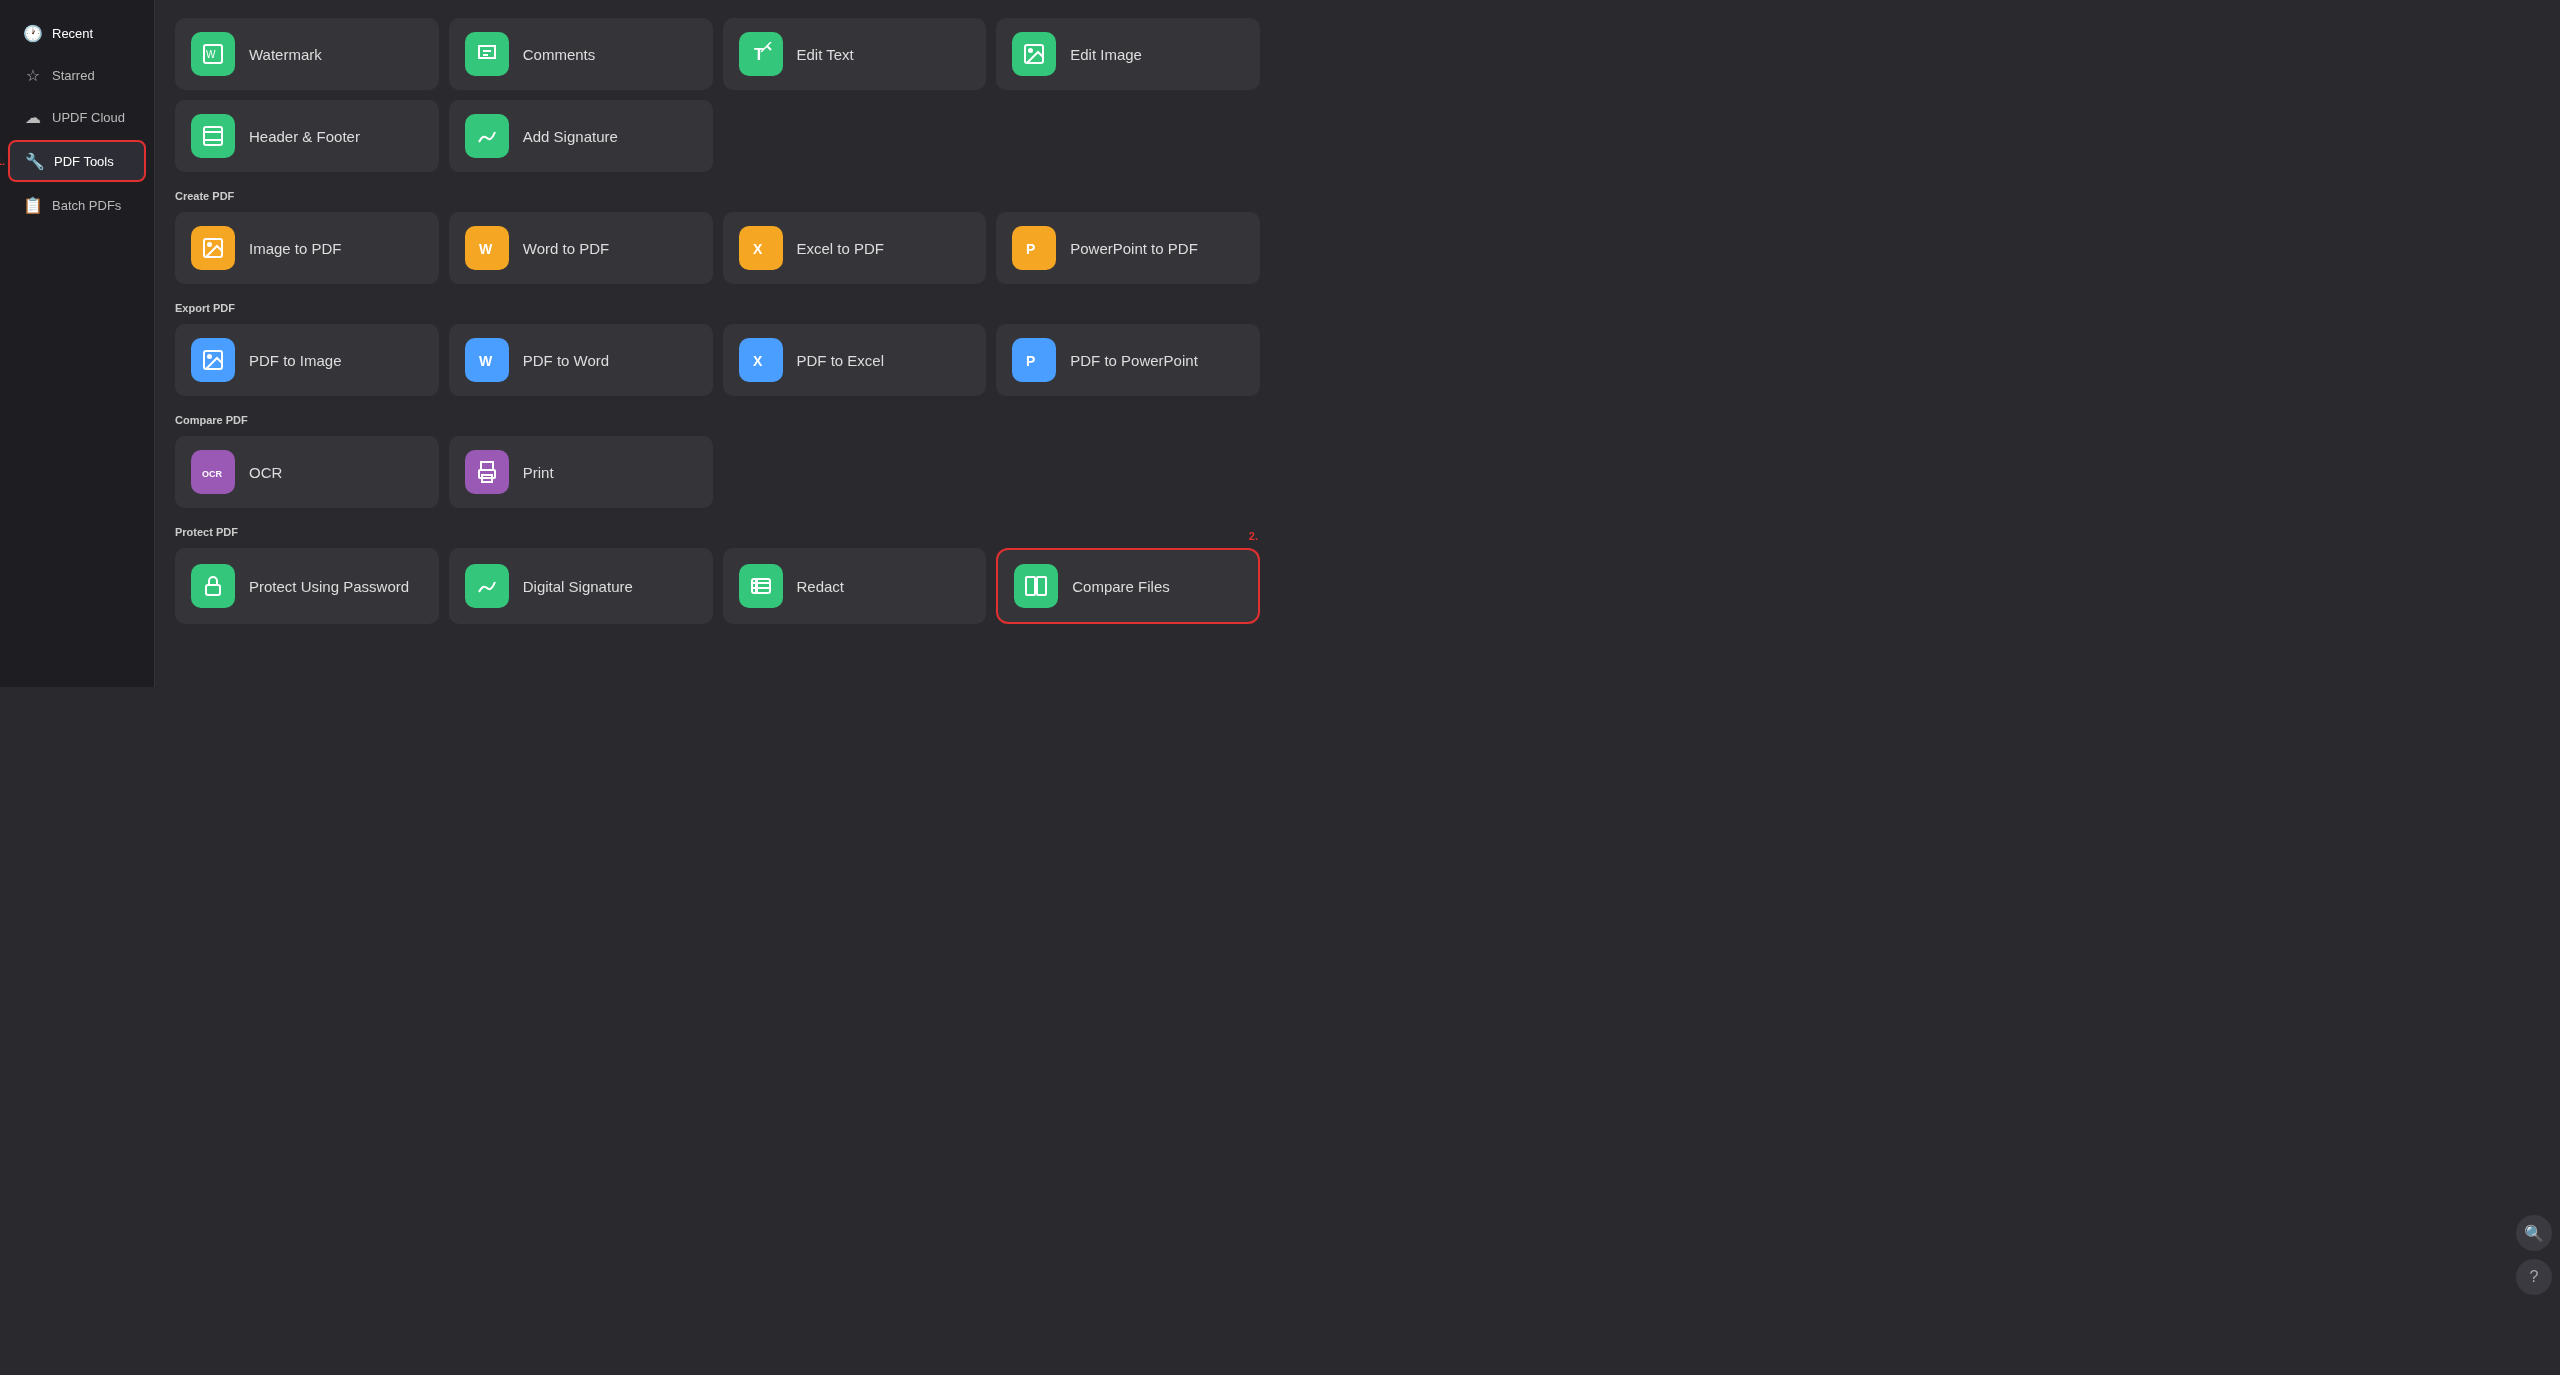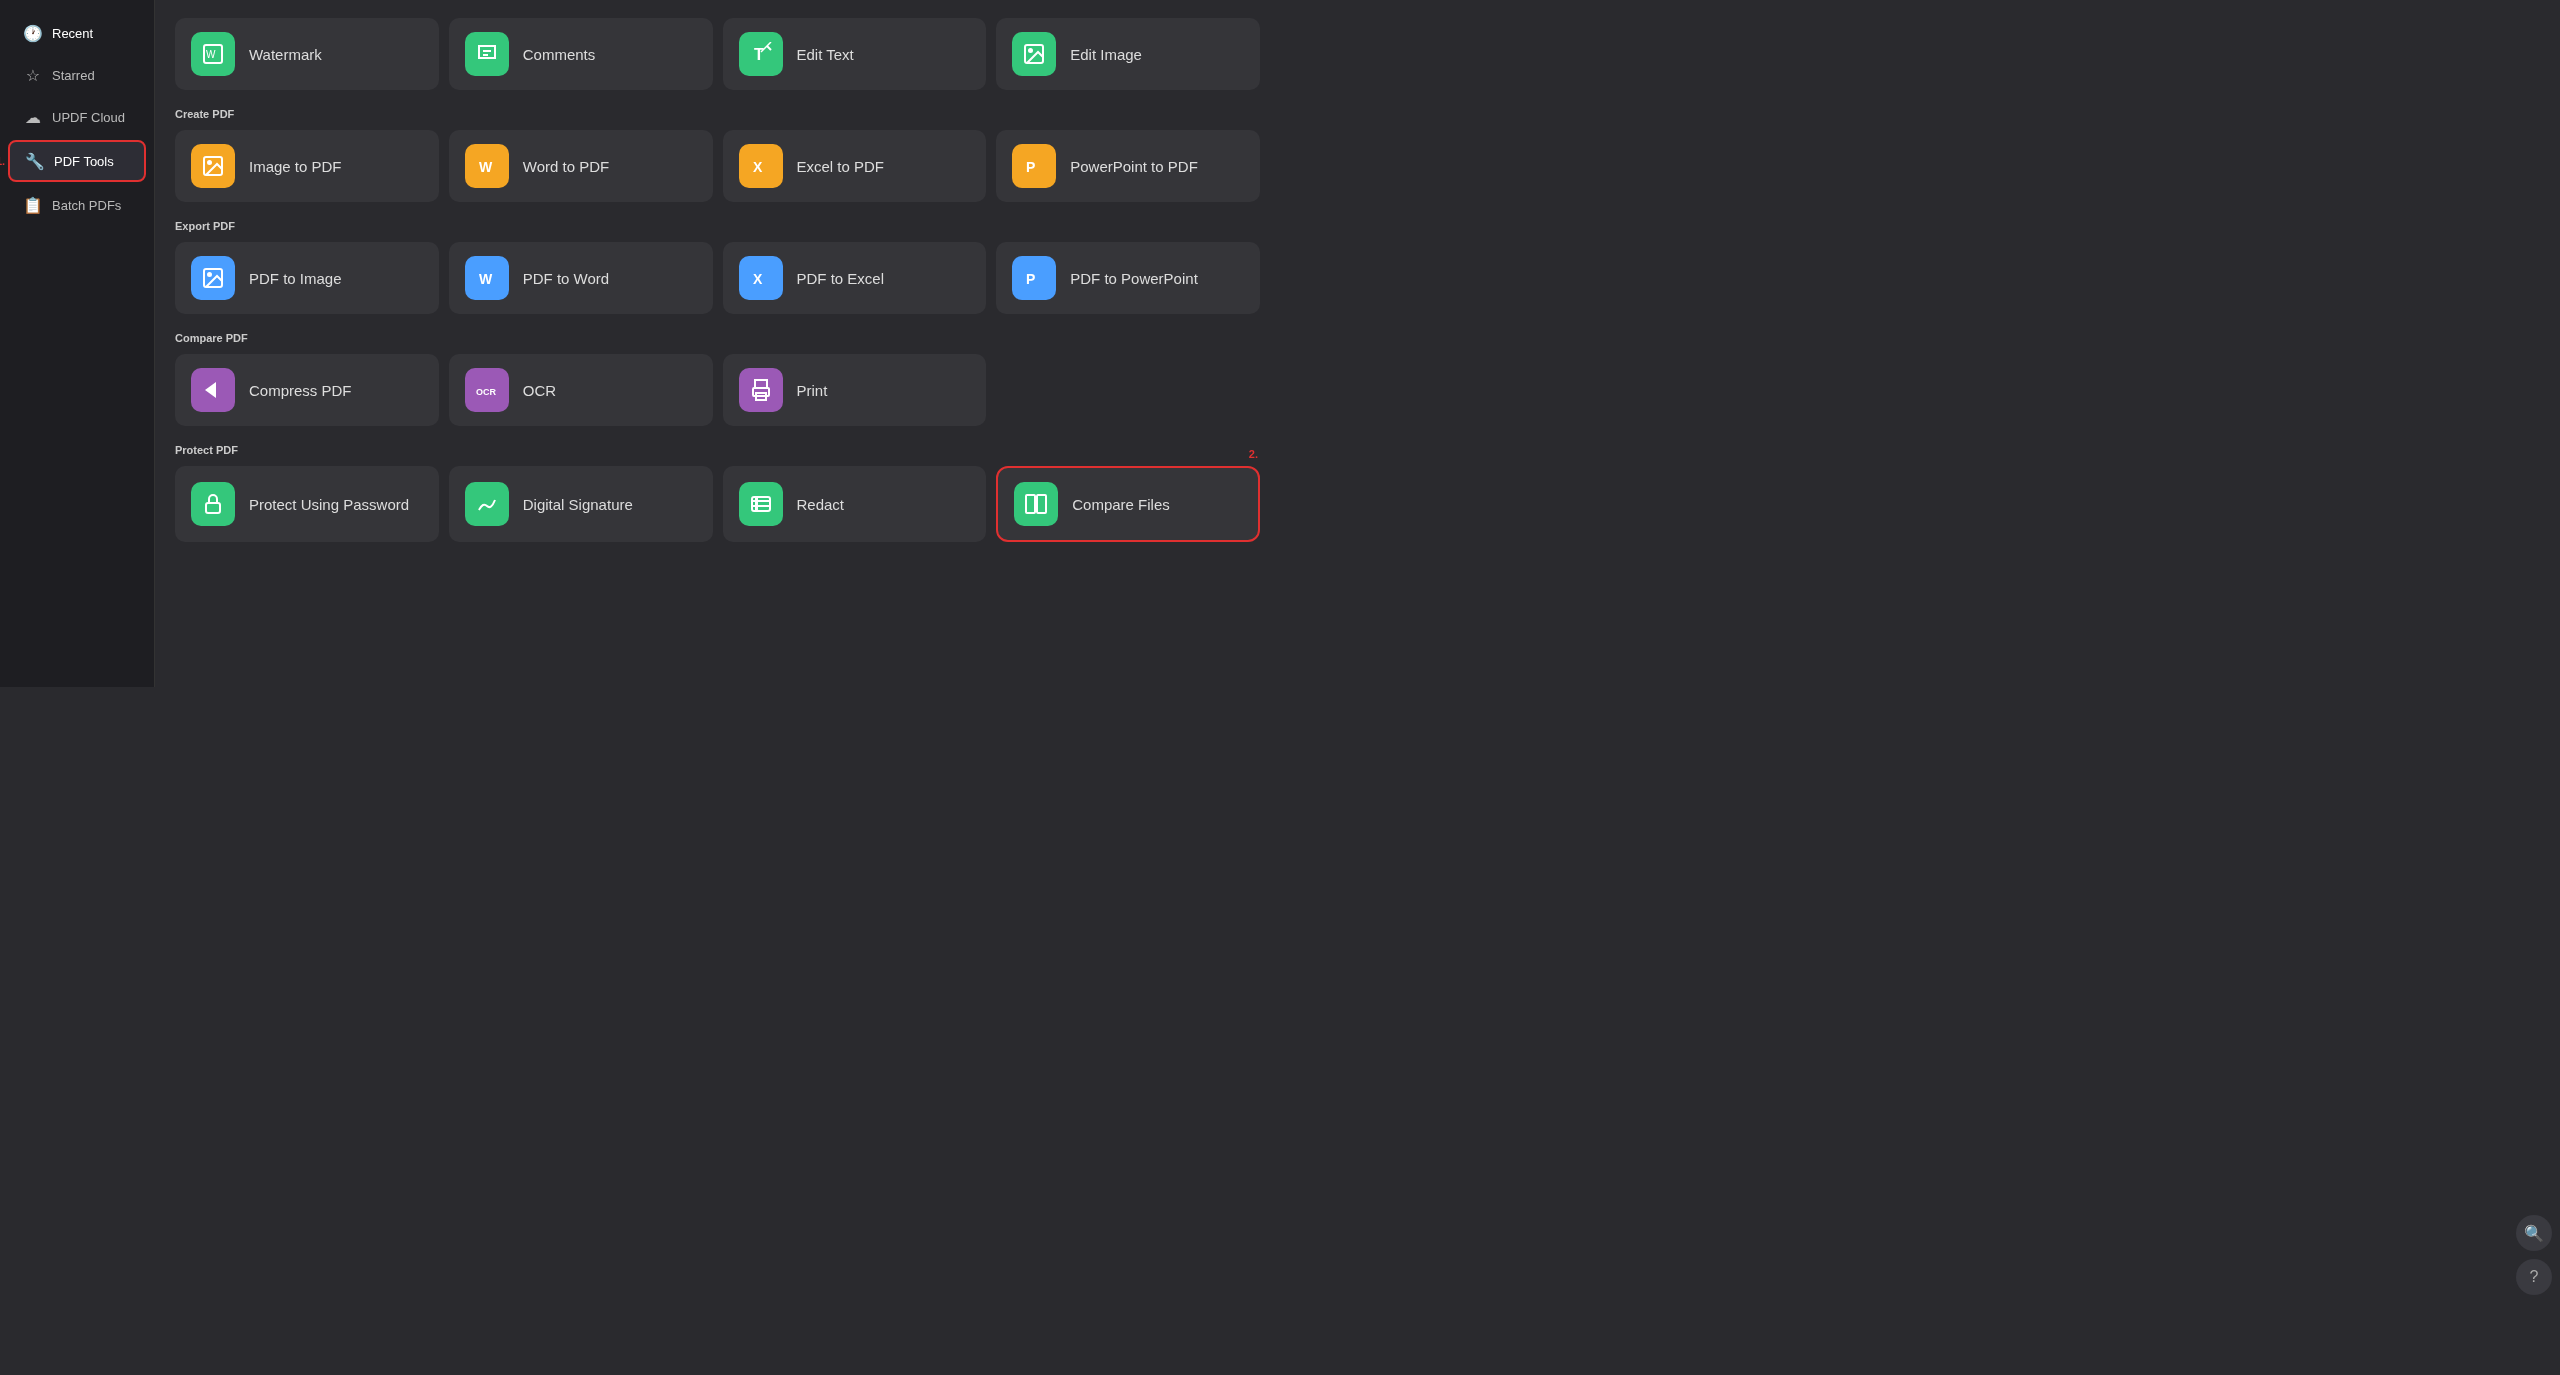--- a/index.html
+++ b/index.html
@@ -211,20 +211,42 @@
           <svg width="24" height="24" viewBox="0 0 24 24" fill="none" stroke="white" stroke-width="2">
               <rect x="3" y="3" width="18" height="18" rx="2"></rect>
               <circle cx="8.5" cy="8.5" r="1.5" fill="white"></circle>
               <polyline points="21,15 16,10 5,21" fill="none"></polyline>
             </svg>
         </div>
         <span class="tool-label">Edit Image</span>
       </div>
     </div>
 
+    <div style="margin-top: 10px; display: grid; grid-template-columns: repeat(4, 1fr); gap: 10px;">
+      <div class="tool-card">
+        <div class="tool-icon icon-green">
+          <svg width="24" height="24" viewBox="0 0 24 24" fill="none" stroke="white" stroke-width="2">
+              <rect x="3" y="3" width="18" height="18" rx="2"></rect>
+              <line x1="3" y1="8" x2="21" y2="8"></line>
+              <line x1="3" y1="16" x2="21" y2="16"></line>
+            </svg>
+        </div>
+        <span class="tool-label">Header &amp; Footer</span>
+      </div>
+      <div class="tool-card">
+        <div class="tool-icon icon-green">
+          <svg width="24" height="24" viewBox="0 0 24 24" fill="none" stroke="white" stroke-width="2">
+              <path d="M4 18 Q8 10 12 14 Q16 18 20 8"></path>
+            </svg>
+        </div>
+        <span class="tool-label">Add Signature</span>
+      </div>
+      <div></div>
+      <div></div>
+    </div>
   </div>
 
   <div class="section-title">Create PDF</div>
   <div class="tools-grid">
     <div class="tool-card">
       <div class="tool-icon icon-yellow">
         <svg width="24" height="24" viewBox="0 0 24 24" fill="none" stroke="white" stroke-width="2">
             <rect x="3" y="3" width="18" height="18" rx="2"></rect>
             <circle cx="8.5" cy="8.5" r="1.5" fill="white"></circle>
             <polyline points="21,15 16,10 5,21" fill="none"></polyline>
@@ -291,28 +313,20 @@
         <svg width="24" height="24" viewBox="0 0 24 24" fill="white">
             <text x="4" y="18" font-size="14" font-weight="bold" fill="white">P</text>
           </svg>
       </div>
       <span class="tool-label">PDF to PowerPoint</span>
     </div>
   </div>
 
   <div class="section-title">Compare PDF</div>
   <div style="display: grid; grid-template-columns: repeat(4, 1fr); gap: 10px;">
-    <div class="tool-card">
-      <div class="tool-icon icon-purple">
-        <svg width="24" height="24" viewBox="0 0 24 24" fill="white">
-            <polygon points="15,4 4,12 15,20"></polygon>
-          </svg>
-      </div>
-      <span class="tool-label">Compress PDF</span>
-    </div>
     <div class="tool-card">
       <div class="tool-icon icon-purple">
         <svg width="24" height="24" viewBox="0 0 24 24" fill="white">
             <text x="1" y="17" font-size="9" font-weight="bold" fill="white">OCR</text>
           </svg>
       </div>
       <span class="tool-label">OCR</span>
     </div>
     <div class="tool-card">
       <div class="tool-icon icon-purple">

